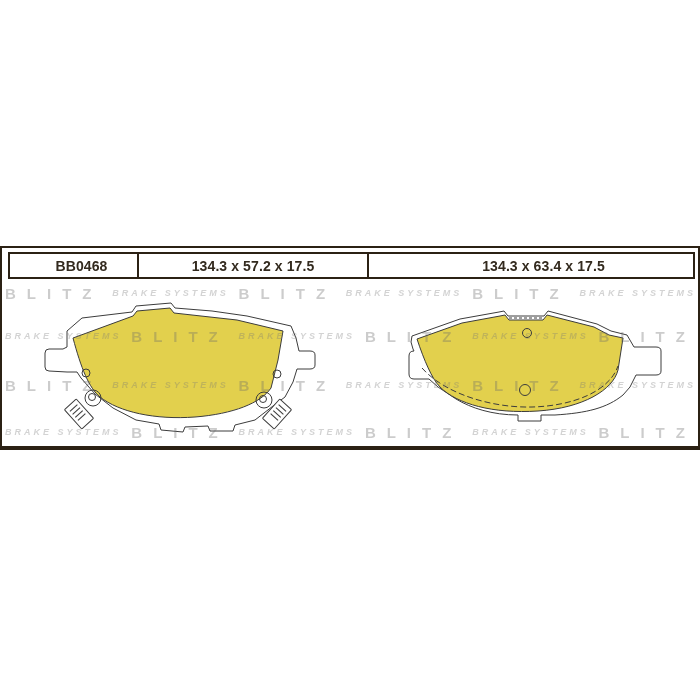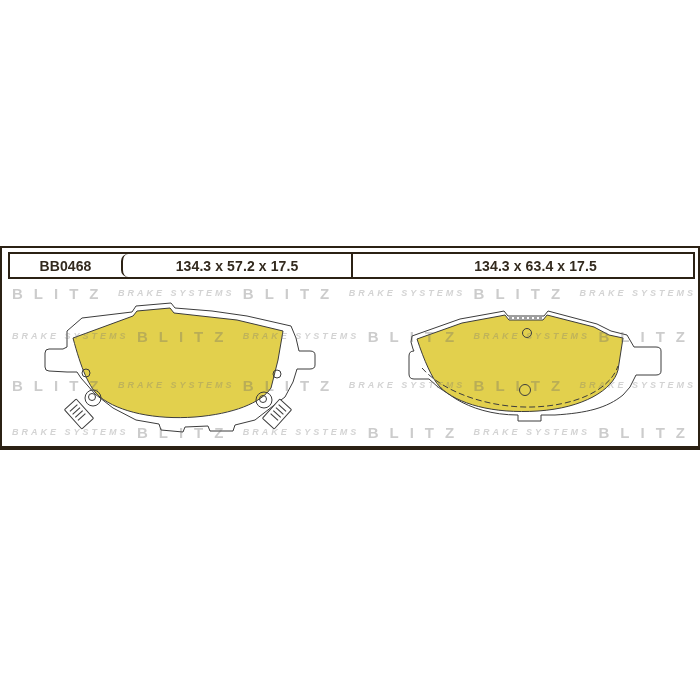--- a/index.html
+++ b/index.html
@@ -9,26 +9,26 @@
   
   .frame{position:absolute;left:0;top:246px;width:700px;height:204px;
          border:2px solid #2b2114;border-bottom-width:4px;box-sizing:border-box;background:#ffffff;}
 
   
   .header{position:absolute;top:4px;left:6px;right:3px;height:27px;display:flex;
           border:2px solid #2b2114;box-sizing:border-box;background:#ffffff;z-index:4;}
   .hcell{display:flex;align-items:center;justify-content:center;
          font-size:14px;font-weight:600;color:#332a1e;letter-spacing:0.1px;}
   .hcell + .hcell{border-left:2px solid #2b2114;}
-  .c1{width:111px;}
+  .c1{width:111px;margin-left:16px;}
   .c2{width:228px;}
   .c3{flex:1;padding-left:25px;}
 
   
-  .wm-row{position:absolute;left:8px;right:0;height:18px;display:flex;
+  .wm-row{position:absolute;left:1px;right:0;height:18px;display:flex;
           justify-content:space-between;align-items:center;padding:0 2px;
           z-index:3;pointer-events:none;overflow:hidden;}
   .wm-brand{font-size:15px;font-weight:bold;letter-spacing:11px;
             color:rgba(105,105,105,0.34);white-space:nowrap;}
   .wm-tag{font-size:9px;font-weight:bold;letter-spacing:3px;
           color:rgba(118,118,118,0.32);white-space:nowrap;font-style:italic;}
   .r1{top:36px;} .r2{top:79px;} .r3{top:128px;} .r4{top:175px;}
 
   
   svg.pad{position:absolute;z-index:1;}
@@ -43,21 +43,21 @@
   .rib{stroke:#3c3c3c;stroke-width:1.1;}
 </style>
 </head>
 <body>
 
 <div class="canvas">
   <div class="frame" style="border-color: rgb(43, 33, 20);">
 
     <div class="header" style="border-color: rgb(43, 33, 20);">
       <div class="hcell c1" style="border-color: rgb(43, 33, 20);">BB0468</div>
-      <div class="hcell c2" style="border-color: rgb(43, 33, 20); border-radius: 7px;">134.3 x 57.2 x 17.5</div>
+      <div class="hcell c2" style="border-color: rgb(43, 33, 20);">134.3 x 57.2 x 17.5</div>
       <div class="hcell c3" style="border-color: rgb(43, 33, 20);">134.3 x 63.4 x 17.5</div>
     </div>
 
     <div class="wm-row r1">
         <span class="wm-brand">BLITZ</span>
         <span class="wm-tag">BRAKE SYSTEMS</span>
         <span class="wm-brand">BLITZ</span>
         <span class="wm-tag">BRAKE SYSTEMS</span>
         <span class="wm-brand">BLITZ</span>
         <span class="wm-tag">BRAKE SYSTEMS</span>

